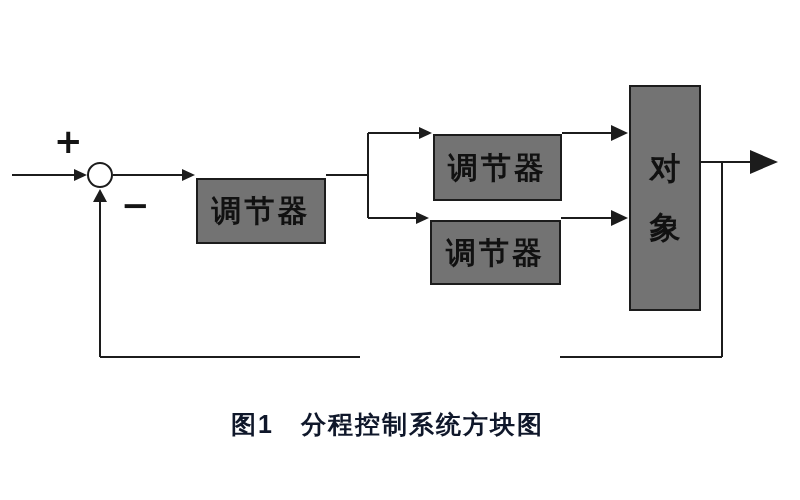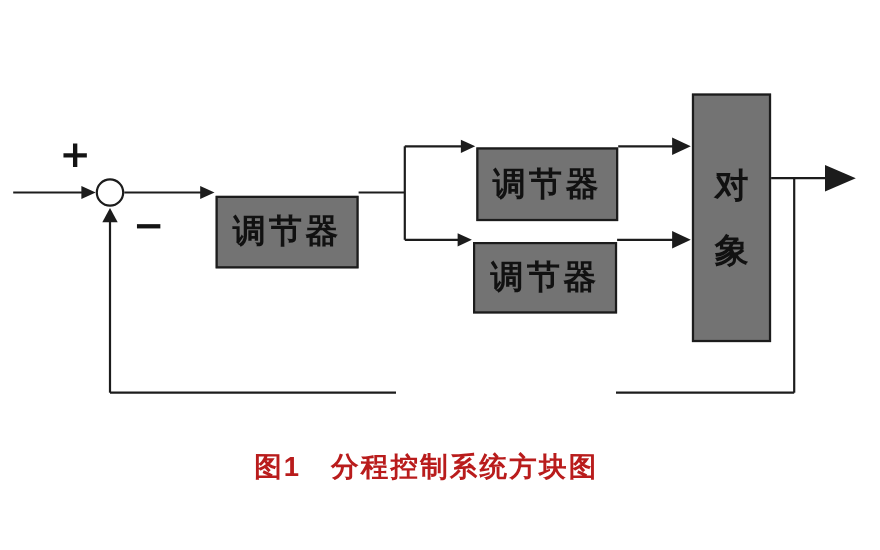--- a/index.html
+++ b/index.html
@@ -69,21 +69,21 @@
 
   .caption {
     position: absolute;
     left: 0;
     top: 408px;
     width: 775px;
     text-align: center;
     font-size: 25px;
     font-weight: bold;
     letter-spacing: 2px;
-    color: #b91c1c;
+    color: #0f172a;
   }
 </style>
 </head>
 <body>
 
 <div class="canvas">
 
   <svg class="wires" viewBox="0 0 800 500">
     <g stroke="#1c1c1c" stroke-width="2" fill="none">
 

